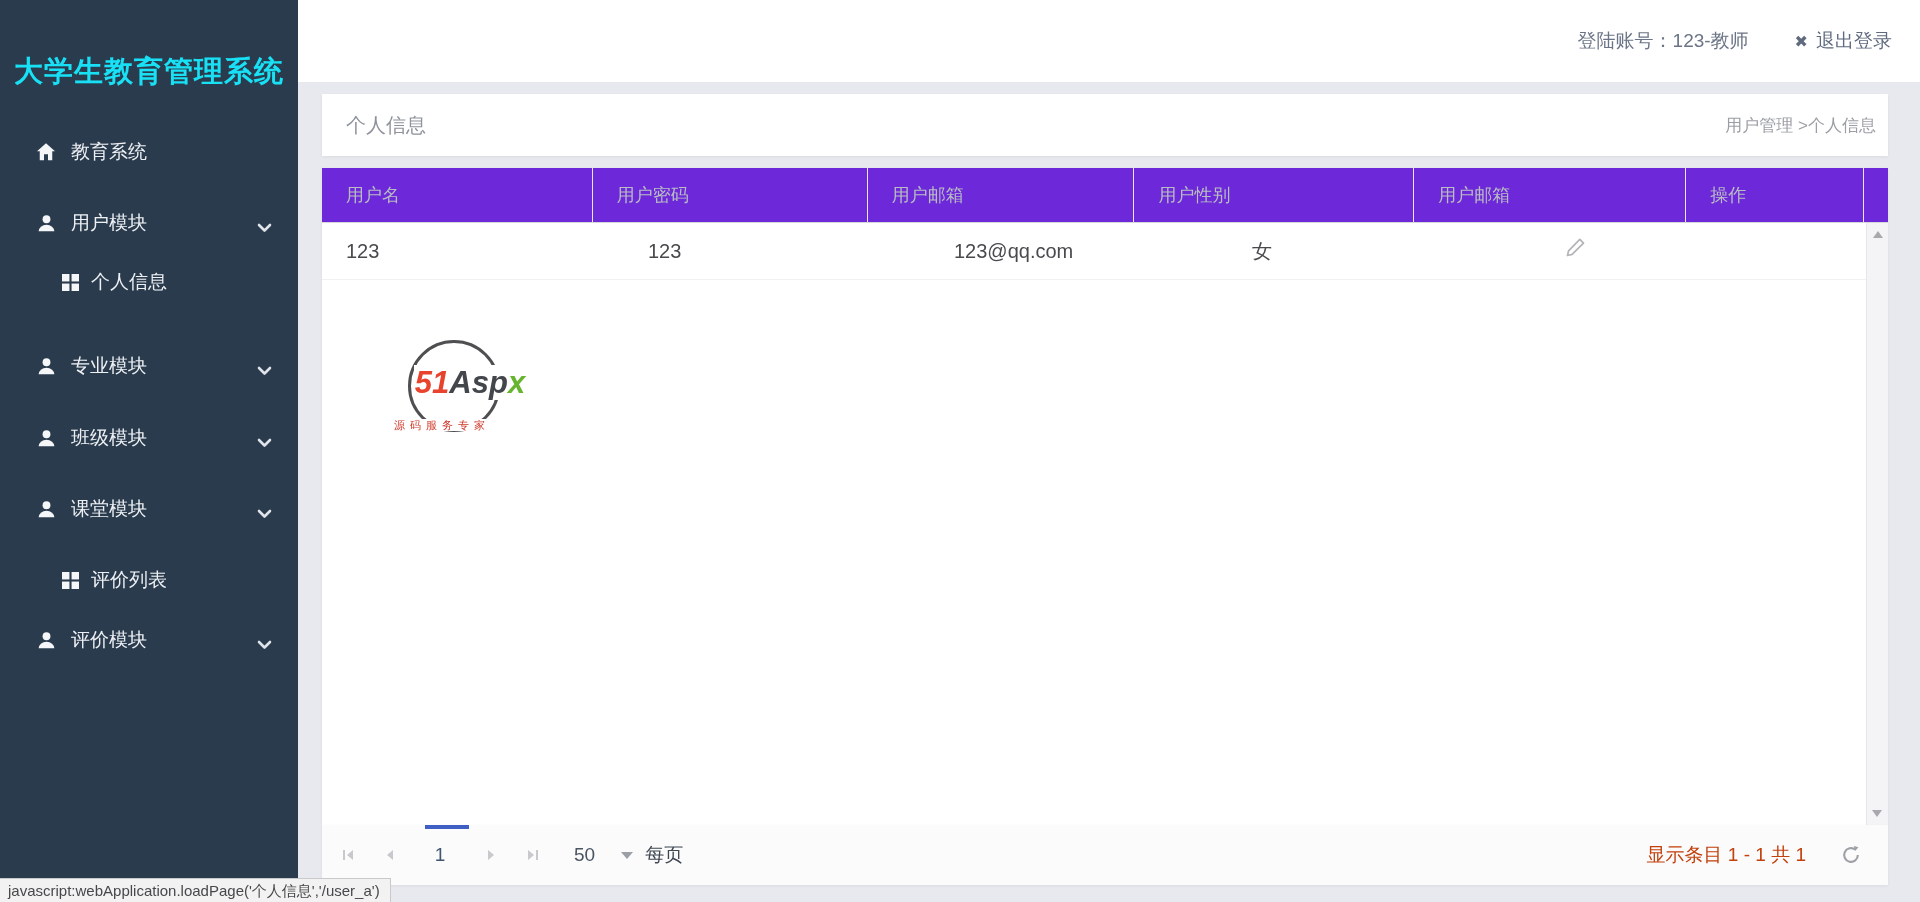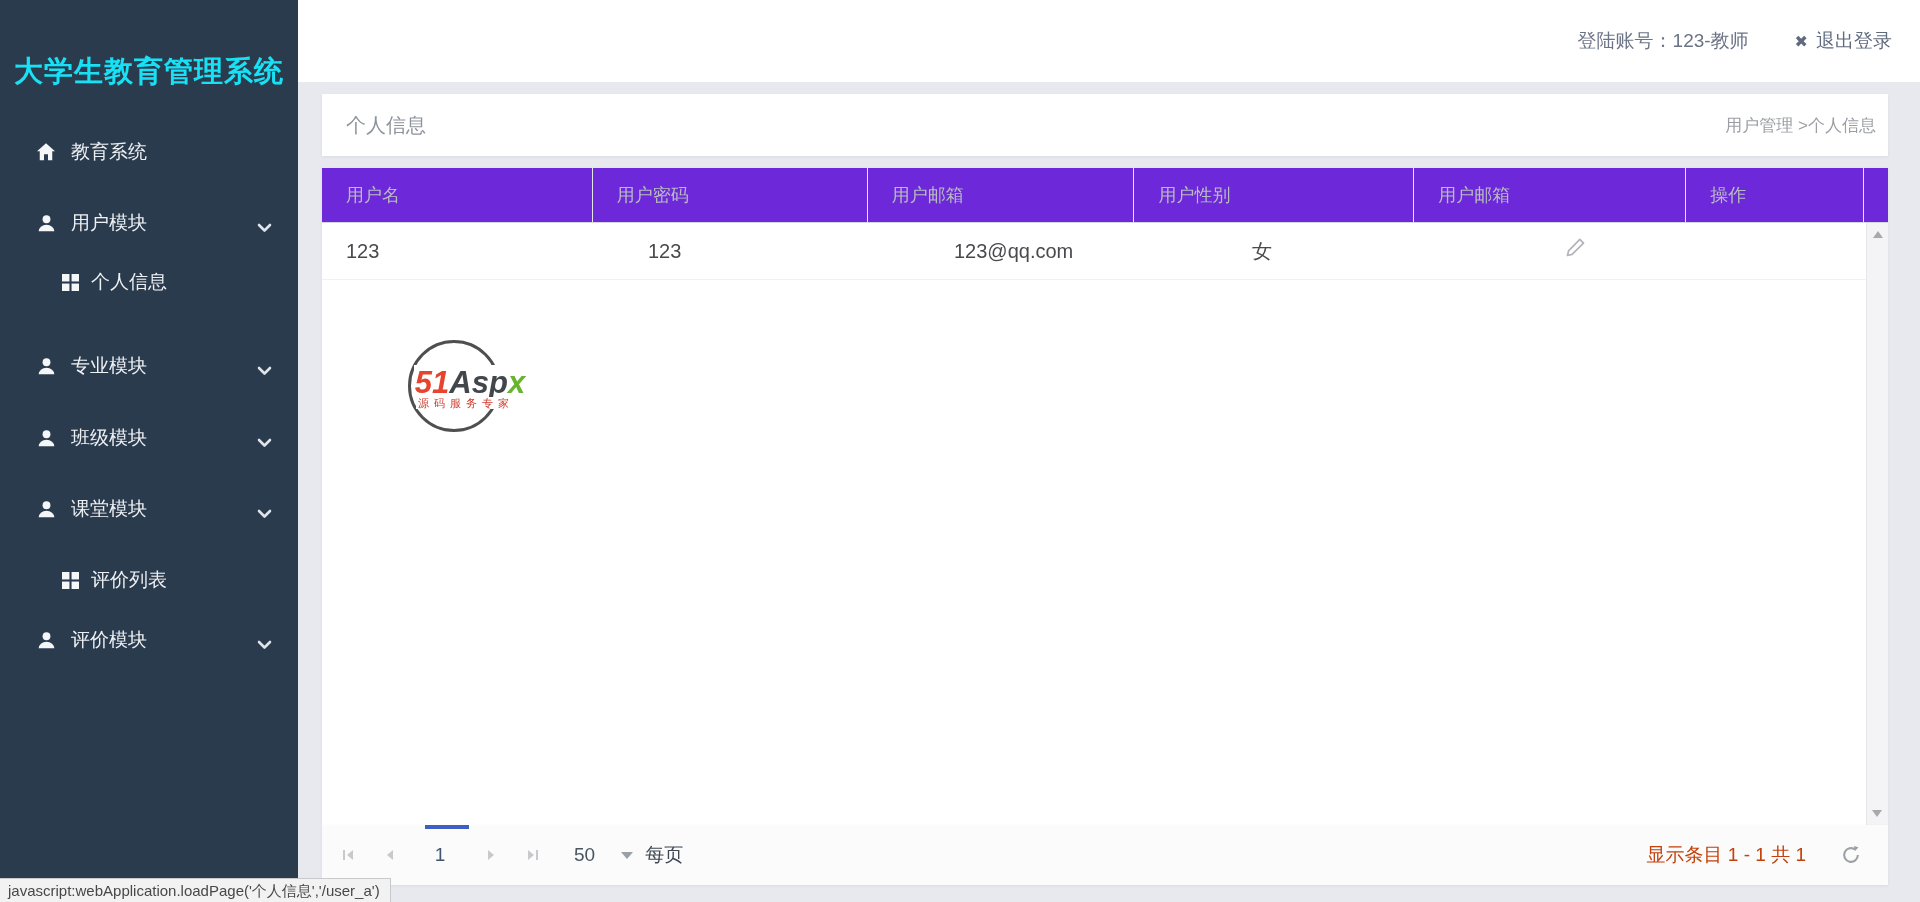--- a/index.html
+++ b/index.html
@@ -99,21 +99,21 @@
   .wm-brand {
     position: absolute; top: 26px; left: 16px; width: 124px; text-align: center;
     font-size: 31px; font-style: italic; font-weight: bold; line-height: 34px;
     white-space: nowrap;
   }
   .wm-brand .bg { background: #fff; padding: 0 1px; }
   .wm-51 { color: #e8432d; }
   .wm-asp { color: #43474c; }
   .wm-x { color: #67b52f; }
   .wm-sub {
-    position: absolute; top: 56px; left: 0; width: 124px; text-align: right;
+    position: absolute; top: 78px; left: 0; width: 124px; text-align: left;
     font-size: 11px; color: #cf3a2b; line-height: 14px;
   }
   .wm-sub .bg { background: #fff; padding: 0 2px; letter-spacing: 5px; }
 
   
   .pager {
     height: 60px; background: #fbfbfc; position: relative;
     display: flex; align-items: center; padding: 0 0 0 6px;
     box-shadow: 0 1px 3px rgba(0,0,0,0.06);
   }

